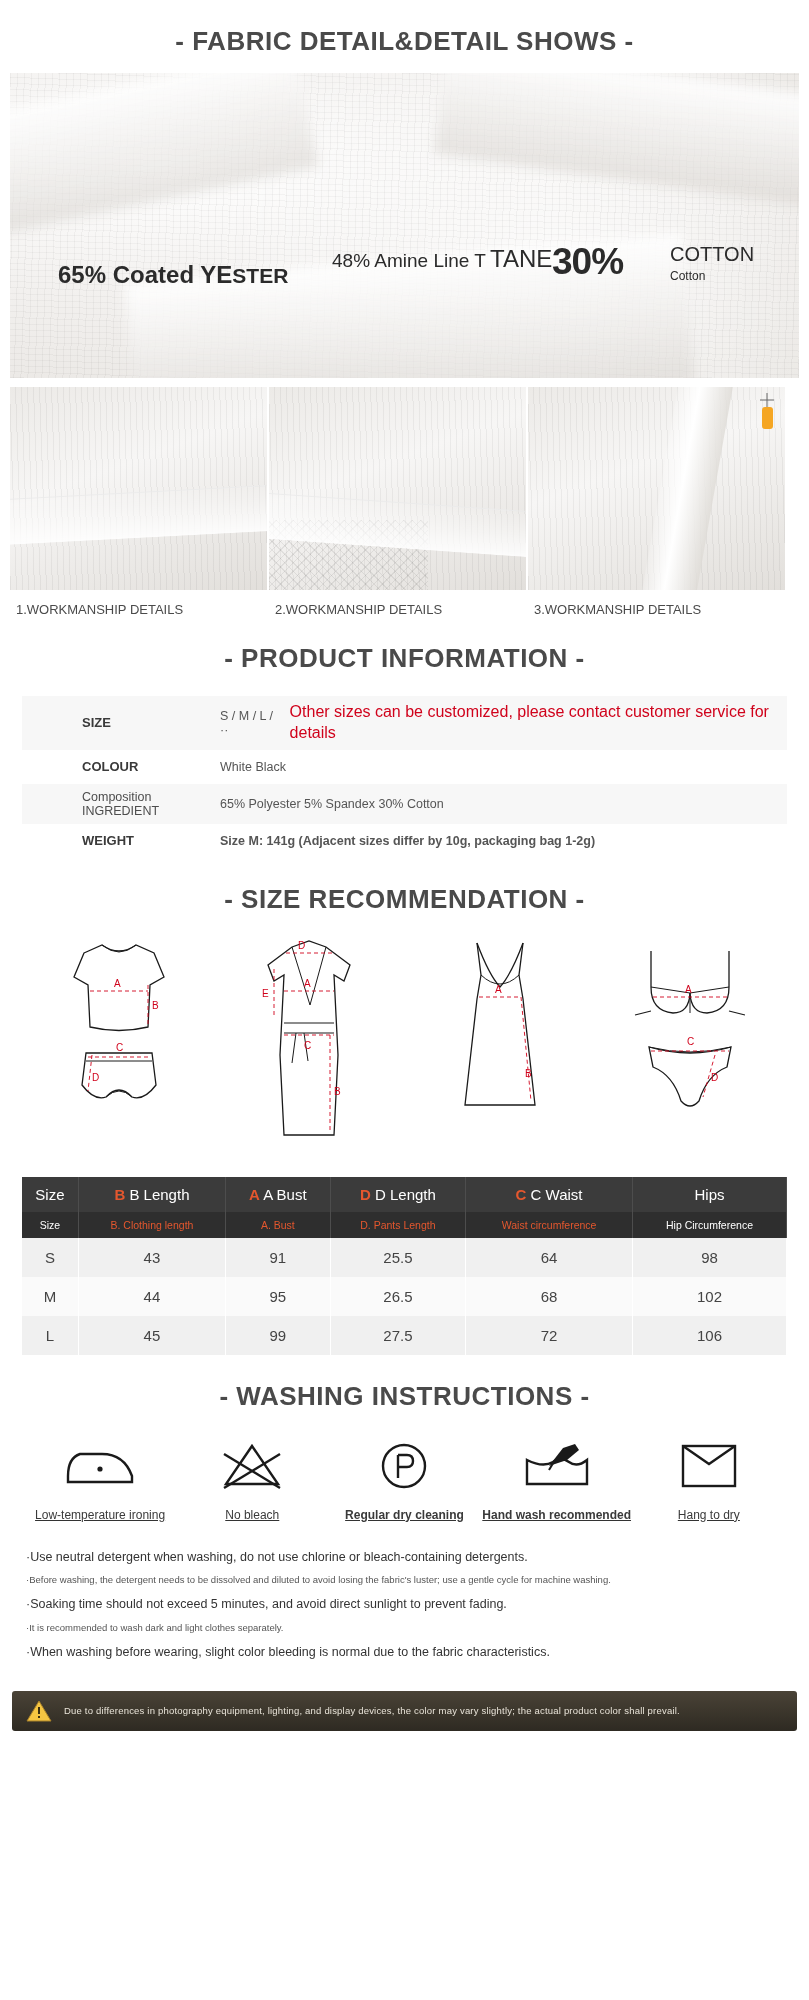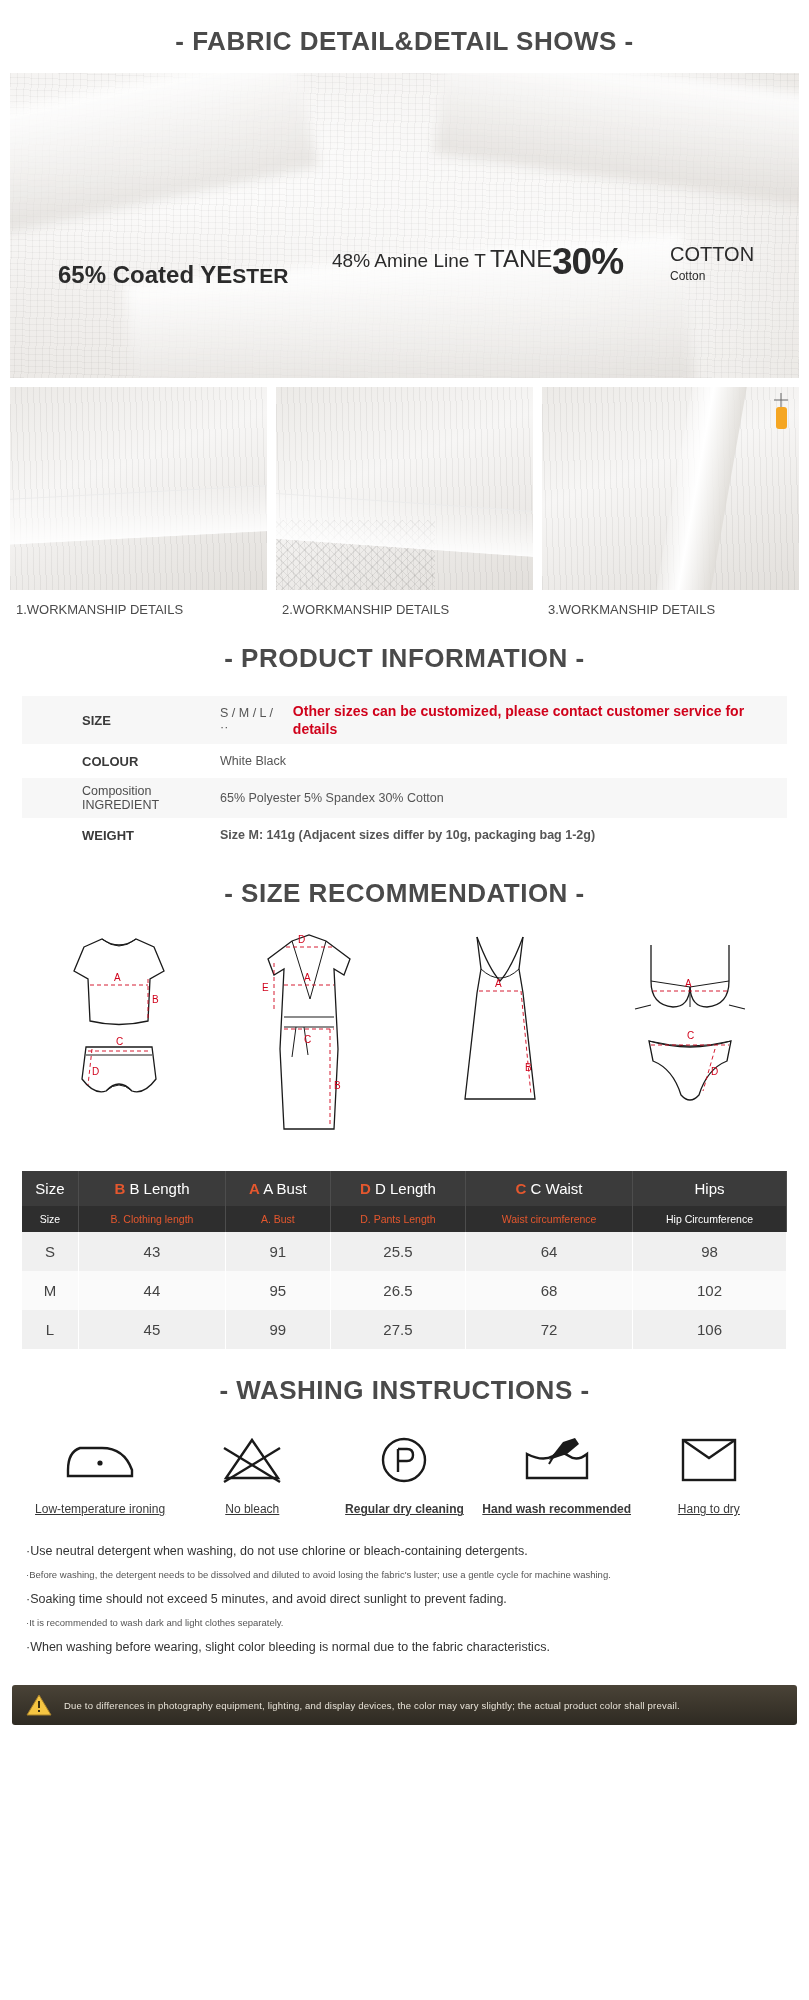--- a/index.html
+++ b/index.html
@@ -57,21 +57,21 @@
   .ft-a .small { font-size: 21px; font-weight: bold; }
   .ft-b { left: 322px; top: 176px; font-size: 19px; line-height: 1.25; }
   .ft-c { left: 480px; top: 172px; font-size: 24px; }
   .ft-d { left: 542px; top: 168px; font-size: 37px; font-weight: bold; letter-spacing: -1px; }
   .ft-e { left: 660px; top: 170px; font-size: 20px; }
   .ft-f { left: 660px; top: 196px; font-size: 12px; }
 
   
   .detail-row {
     display: flex;
-    gap: 9px;
+    gap: 2px;
     margin: 9px 10px 0;
   }
   .detail-cell { width: 257px; }
   .detail-img {
     height: 203px;
     position: relative;
     overflow: hidden;
     background: linear-gradient(160deg, #eceae7 0%, #f7f6f5 40%, #e2dfdb 100%);
   }
   .detail-img .rib {
@@ -116,21 +116,21 @@
     font-size: 12.5px;
   }
   .info-table tr { height: 34px; }
   .info-table tr:nth-child(odd) { background: #f7f7f7; }
   .info-table tr:nth-child(even) { background: #ffffff; }
   .info-table td { padding: 6px 10px; vertical-align: middle; color: #555; }
   .info-table td.label { width: 188px; padding-left: 60px; color: #4d4d4d; }
   .info-table td.label.strong { font-weight: bold; color: #3a3a3a; font-size: 13px; }
   .info-table td.value { color: #555; }
   .info-table .red { color: #d0021b; font-weight: bold; }
-  .info-table .note-red { color: #d0021b; font-weight: bold; font-size: 14px; line-height: 1.3; }
+  .info-table .note-red { color: #d0021b; font-weight: normal; font-size: 16px; line-height: 1.3; }
   .sizeline { display: flex; align-items: center; gap: 10px; }
 
   
   .garments {
     display: flex;
     justify-content: space-around;
     align-items: flex-start;
     margin: 4px 24px 12px;
     height: 230px;
   }

